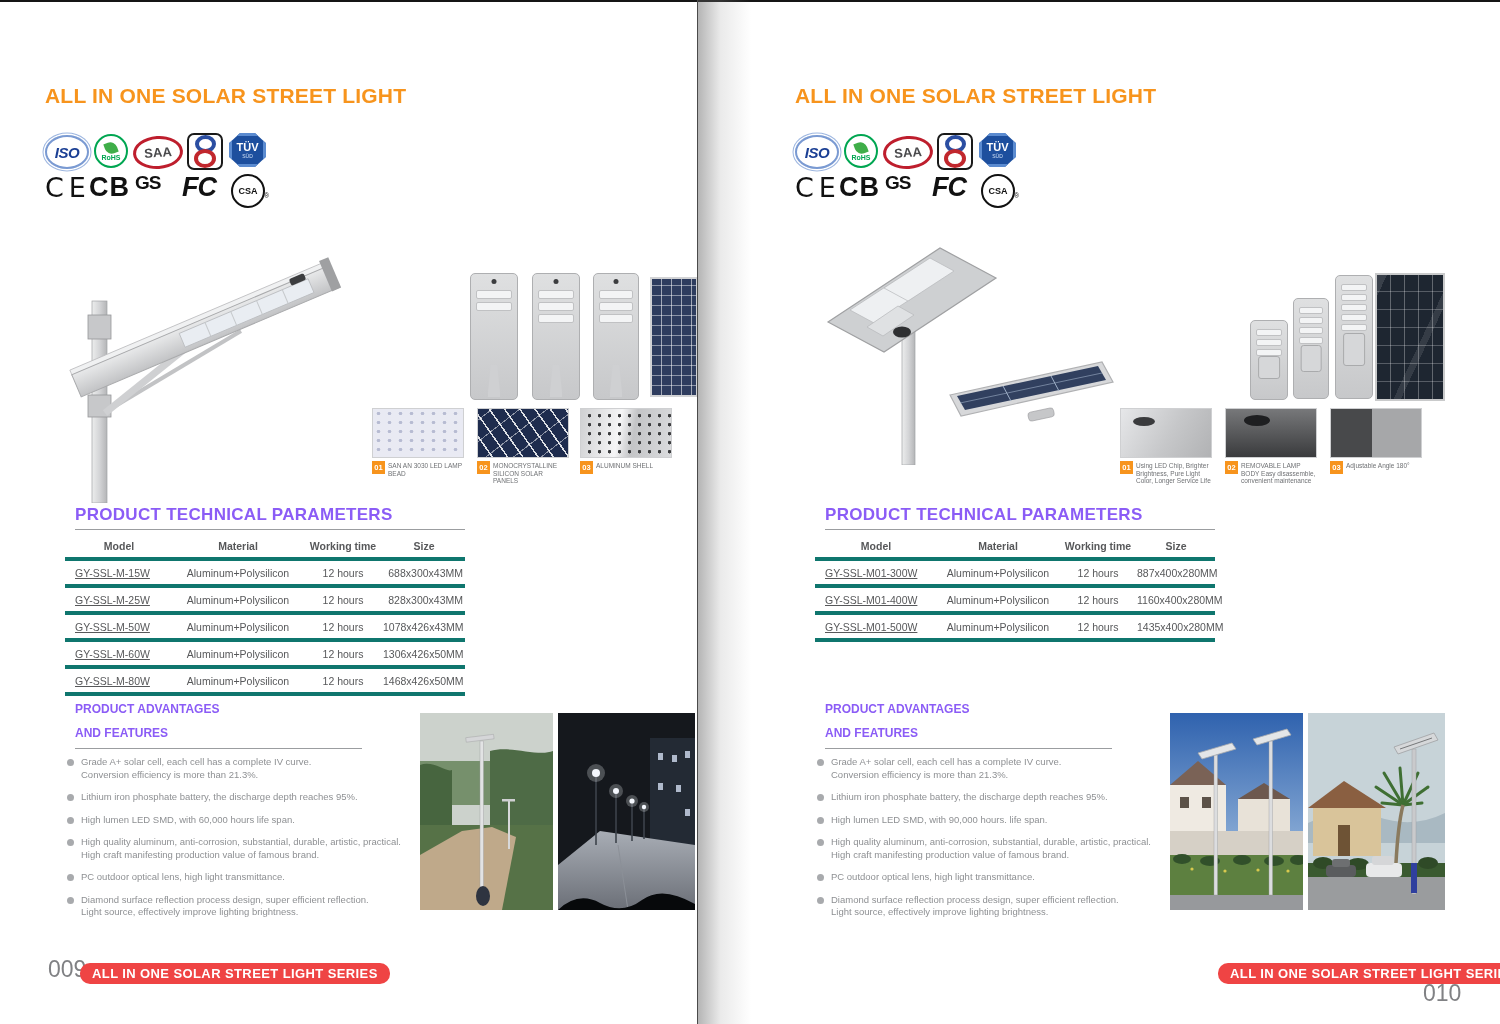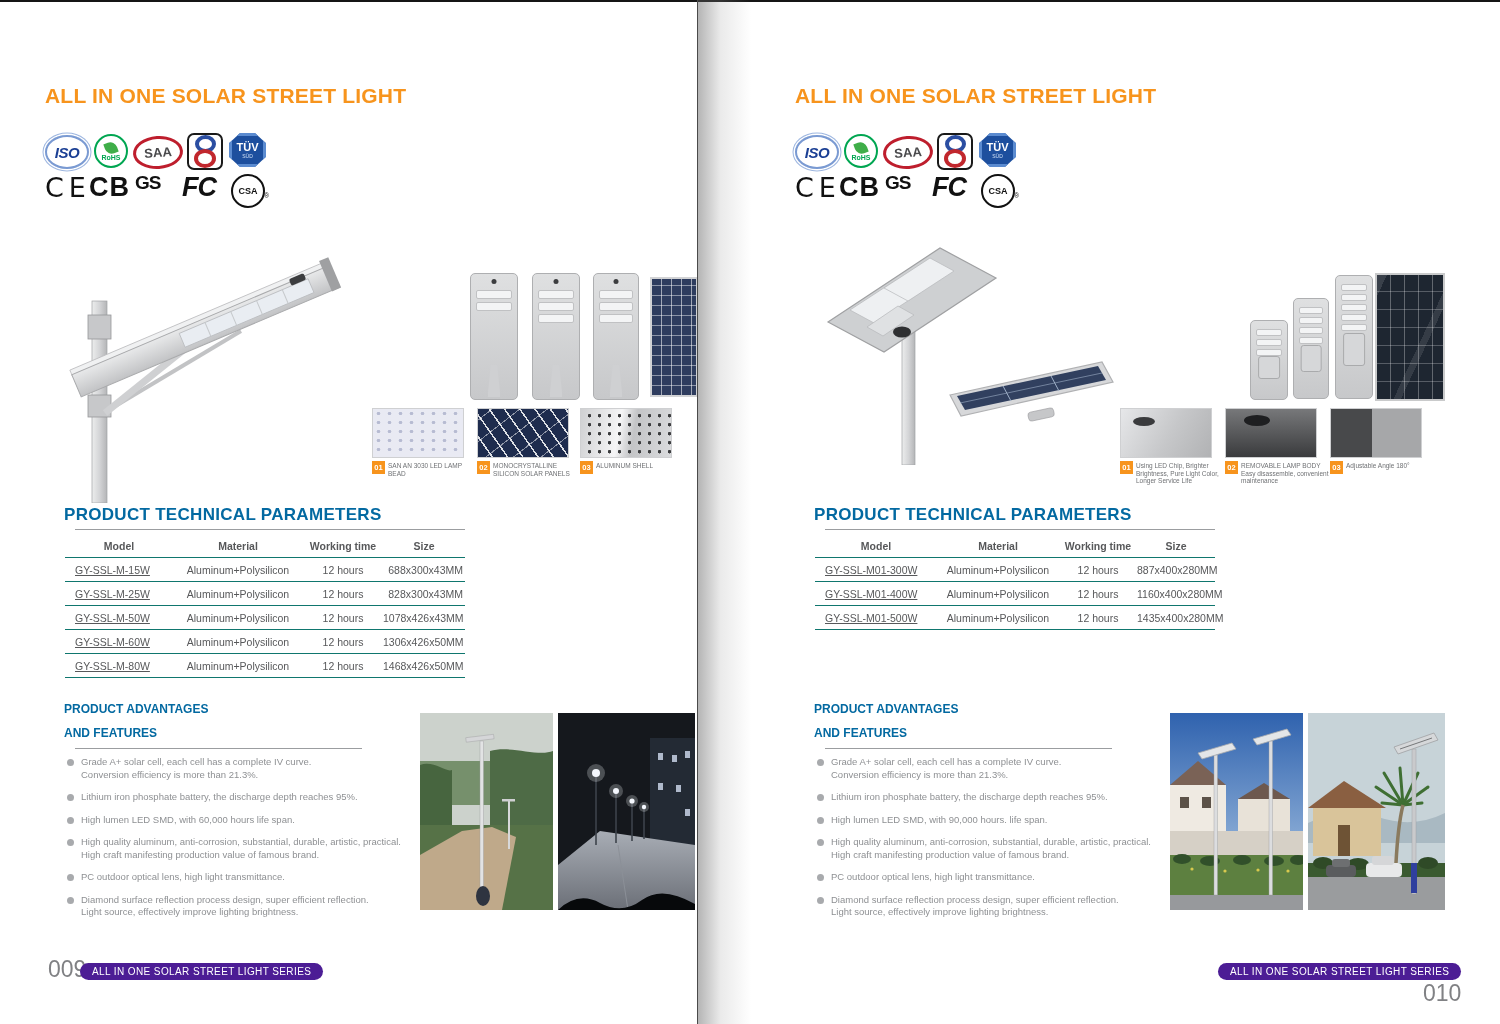--- a/index.html
+++ b/index.html
@@ -55,68 +55,68 @@
                    background:#d6d7d9;border:1px solid #a9aaac;border-radius:3px;}
   .mini-panel{position:absolute;border:2px solid #d2d3d5;background:#2e3c5e;
       background-image:repeating-linear-gradient(90deg,transparent 0 9px,rgba(255,255,255,.55) 9px 10px),
                        repeating-linear-gradient(0deg,transparent 0 9px,rgba(255,255,255,.45) 9px 10px);}
   .mini-panel-dark{position:absolute;border:2px solid #c9cacb;background:#1e2631;
       background-image:repeating-linear-gradient(90deg,transparent 0 13px,rgba(255,255,255,.3) 13px 14px),
                        repeating-linear-gradient(0deg,transparent 0 17px,rgba(255,255,255,.25) 17px 18px),
                        linear-gradient(115deg,rgba(255,255,255,.12) 0 8%,transparent 8% 60%,rgba(255,255,255,.1) 60% 66%,transparent 66%);}
 
   
-  .callout{position:absolute;top:408px;width:104px;}
+  .callout{position:absolute;top:408px;width:92px;}
   .co-photo{width:92px;height:50px;border:1px solid #cfd0d2;box-sizing:border-box;}
   .co-led{background-color:#e9eaf3;background-image:radial-gradient(#b7bbd2 1.5px,transparent 2.2px);background-size:11px 9px;}
   .co-solar{background:#1e2c4e;background-image:repeating-linear-gradient(55deg,transparent 0 11px,rgba(255,255,255,.85) 11px 12.5px),
             repeating-linear-gradient(-38deg,transparent 0 16px,rgba(255,255,255,.5) 16px 17px);}
   .co-alu{background:linear-gradient(100deg,#cfd0d2 0%,#f6f6f7 42%,#c3c4c6 58%,#dbdcde 100%);
           background-image:radial-gradient(circle at 85% 75%,#3c3d3f 1.5px,transparent 2px),
           linear-gradient(100deg,#cfd0d2 0%,#f6f6f7 42%,#c3c4c6 58%,#dbdcde 100%);background-size:10px 9px,cover;}
   .co-lampface{background:linear-gradient(120deg,#e6e7e9,#c6c7c9 55%,#b1b2b4);position:relative;}
   .co-lampface::after{content:"";position:absolute;left:12px;top:8px;width:22px;height:9px;border-radius:50%;background:#3a3b3d;}
   .co-machine{background:linear-gradient(to bottom,#77787a,#3a3b3d);position:relative;}
   .co-machine::after{content:"";position:absolute;left:18px;top:6px;width:26px;height:11px;border-radius:50%;background:#1e1f21;}
   .co-angle{background:linear-gradient(to right,#48494b 0 46%,#a6a7a9 46% 100%);}
   .co-label{display:flex;margin-top:3px;align-items:flex-start;}
   .co-num{flex:0 0 13px;height:13px;background:#F7941D;color:#fff;font-size:7.5px;font-weight:bold;
           display:flex;align-items:center;justify-content:center;margin-right:3px;}
   .co-text{font-size:6.5px;line-height:7.5px;color:#6f7174;padding-top:1px;}
 
   
-  .sec-heading{position:absolute;left:19px;font-weight:bold;color:#0369a1;}
+  .sec-heading{position:absolute;left:30px;font-weight:bold;color:#8b5cf6;}
   .tech-heading{top:505px;font-size:17px;letter-spacing:.3px;}
   .tech-rule{position:absolute;left:30px;top:529px;width:390px;height:1px;background:#9b9da0;}
   .adv-heading{top:697px;font-size:12px;line-height:24px;}
   .adv-rule{position:absolute;left:30px;top:748px;width:287px;height:1px;background:#9b9da0;}
 
   
   .ttable{position:absolute;left:20px;top:534px;width:400px;}
-  .trow{display:grid;border-bottom:1px solid #0f766e;align-items:center;height:23px;}
+  .trow{display:grid;border-bottom:4px solid #0f766e;align-items:center;height:23px;}
   .gridL{grid-template-columns:108px 130px 80px 82px;}
   .gridR{grid-template-columns:122px 122px 78px 78px;}
   .thead .c{font-size:12px;font-weight:bold;color:#3F4042;text-align:center;}
   .trow .c{font-size:10.5px;color:#57585A;text-align:center;white-space:nowrap;}
   .trow:not(.thead) .c1{text-align:left;padding-left:10px;text-decoration:underline;}
   .trow:not(.thead) .c4{text-align:right;padding-right:2px;}
 
   
   .adv-list{position:absolute;left:22px;top:756px;width:356px;margin:0;padding:0;list-style:none;}
   .adv-list li{position:relative;padding-left:14px;margin-bottom:10px;font-size:9.5px;line-height:12.5px;color:#8E9093;}
   .adv-list li::before{content:"";position:absolute;left:0;top:3px;width:7px;height:7px;border-radius:50%;background:#a8aaad;}
   .adv-list .l2{display:block;}
 
   .photo{position:absolute;top:713px;height:197px;overflow:hidden;}
   .photo svg{display:block;}
 
   
   .pageno{position:absolute;top:956px;font-size:23px;color:#808184;}
-  .series-pill{position:absolute;top:963px;background:#4c1d95;border-radius:10px;padding:3px 12px 3px 12px;
-               color:#fff;font-size:10px;font-weight:normal;letter-spacing:.4px;white-space:nowrap;}
+  .series-pill{position:absolute;top:963px;background:#ef4444;border-radius:10px;padding:3px 12px 3px 12px;
+               color:#fff;font-size:13px;font-weight:bold;letter-spacing:.4px;white-space:nowrap;}
   .main-art{position:absolute;}
 </style>
 </head>
 <body>
 
 <div id="canvas">
   <div id="top-edge"></div>
 
   <div class="page" id="pageL">
     <div class="title">ALL IN ONE SOLAR STREET LIGHT</div>

